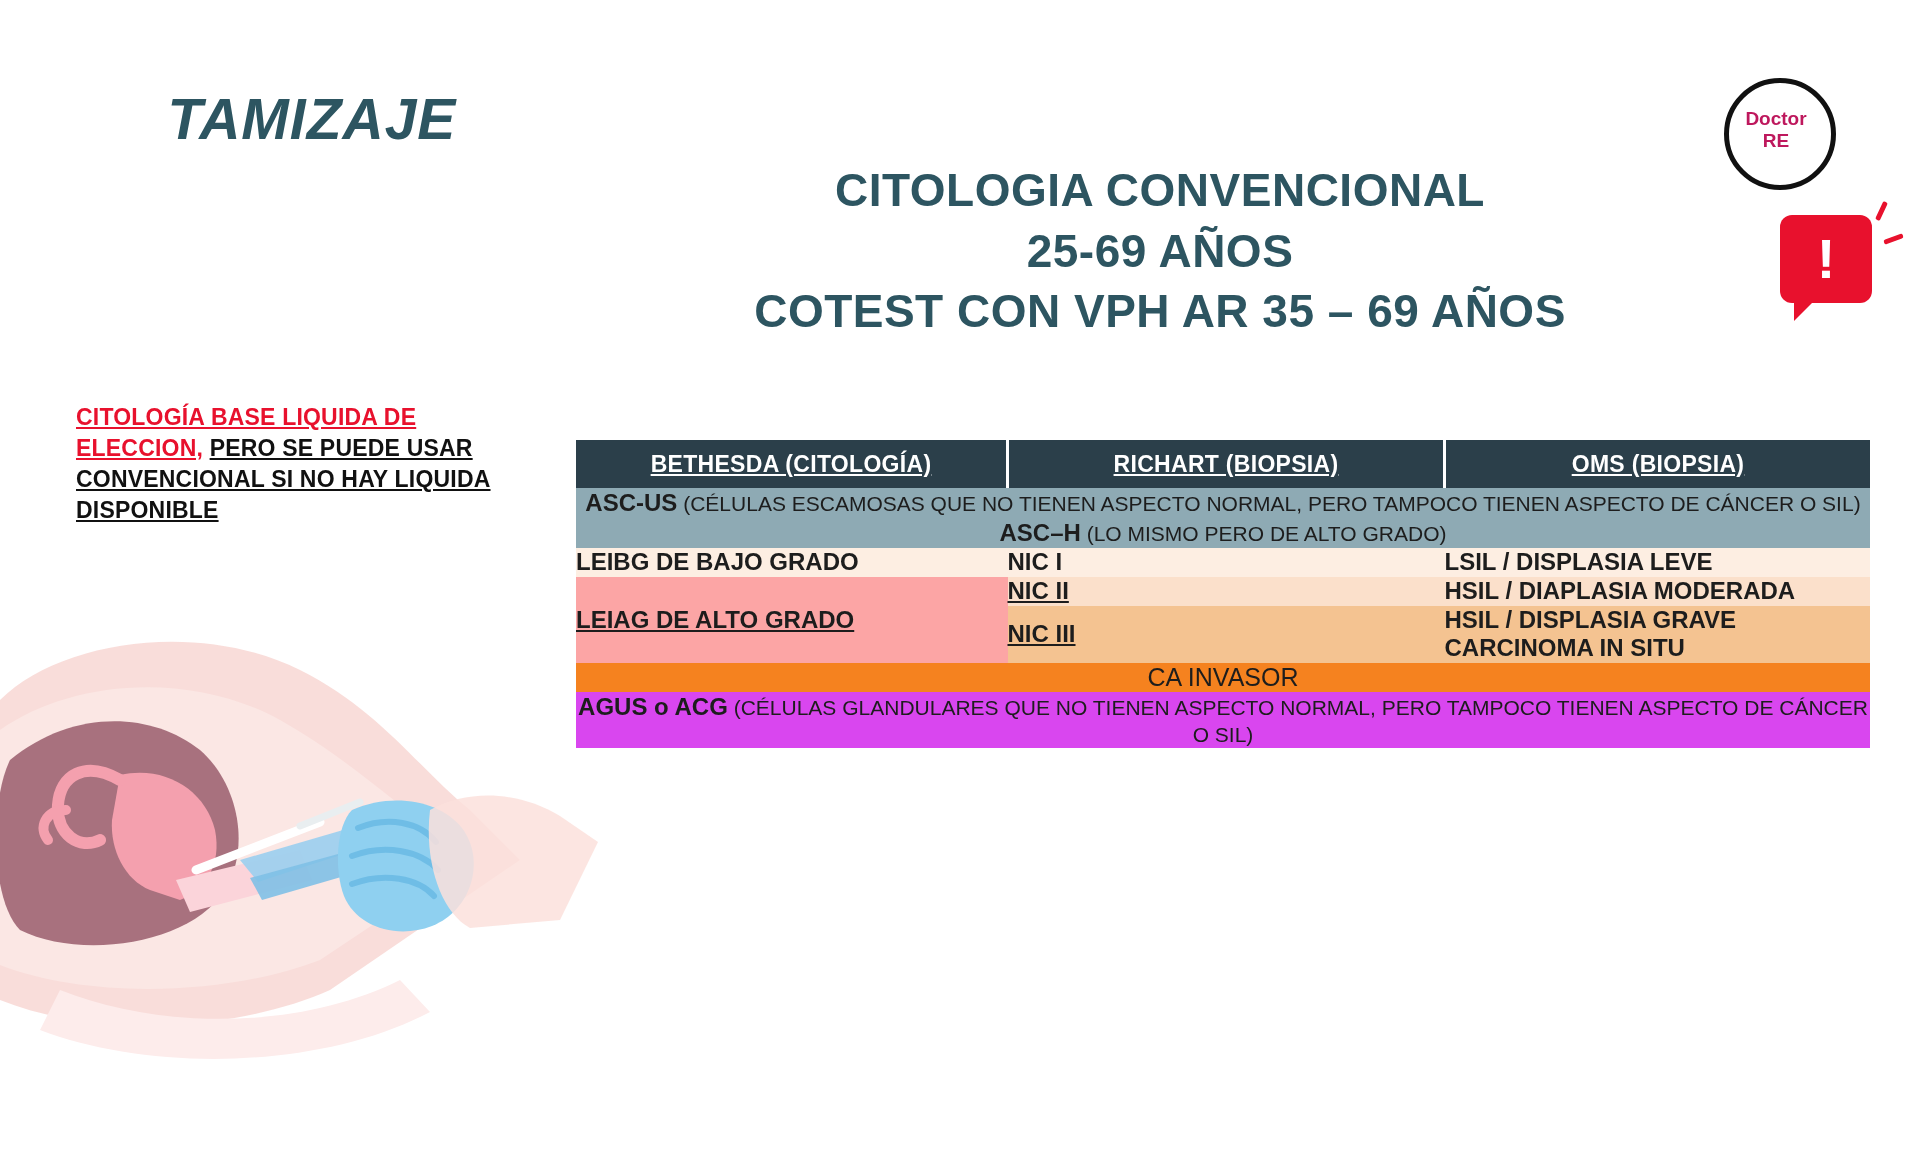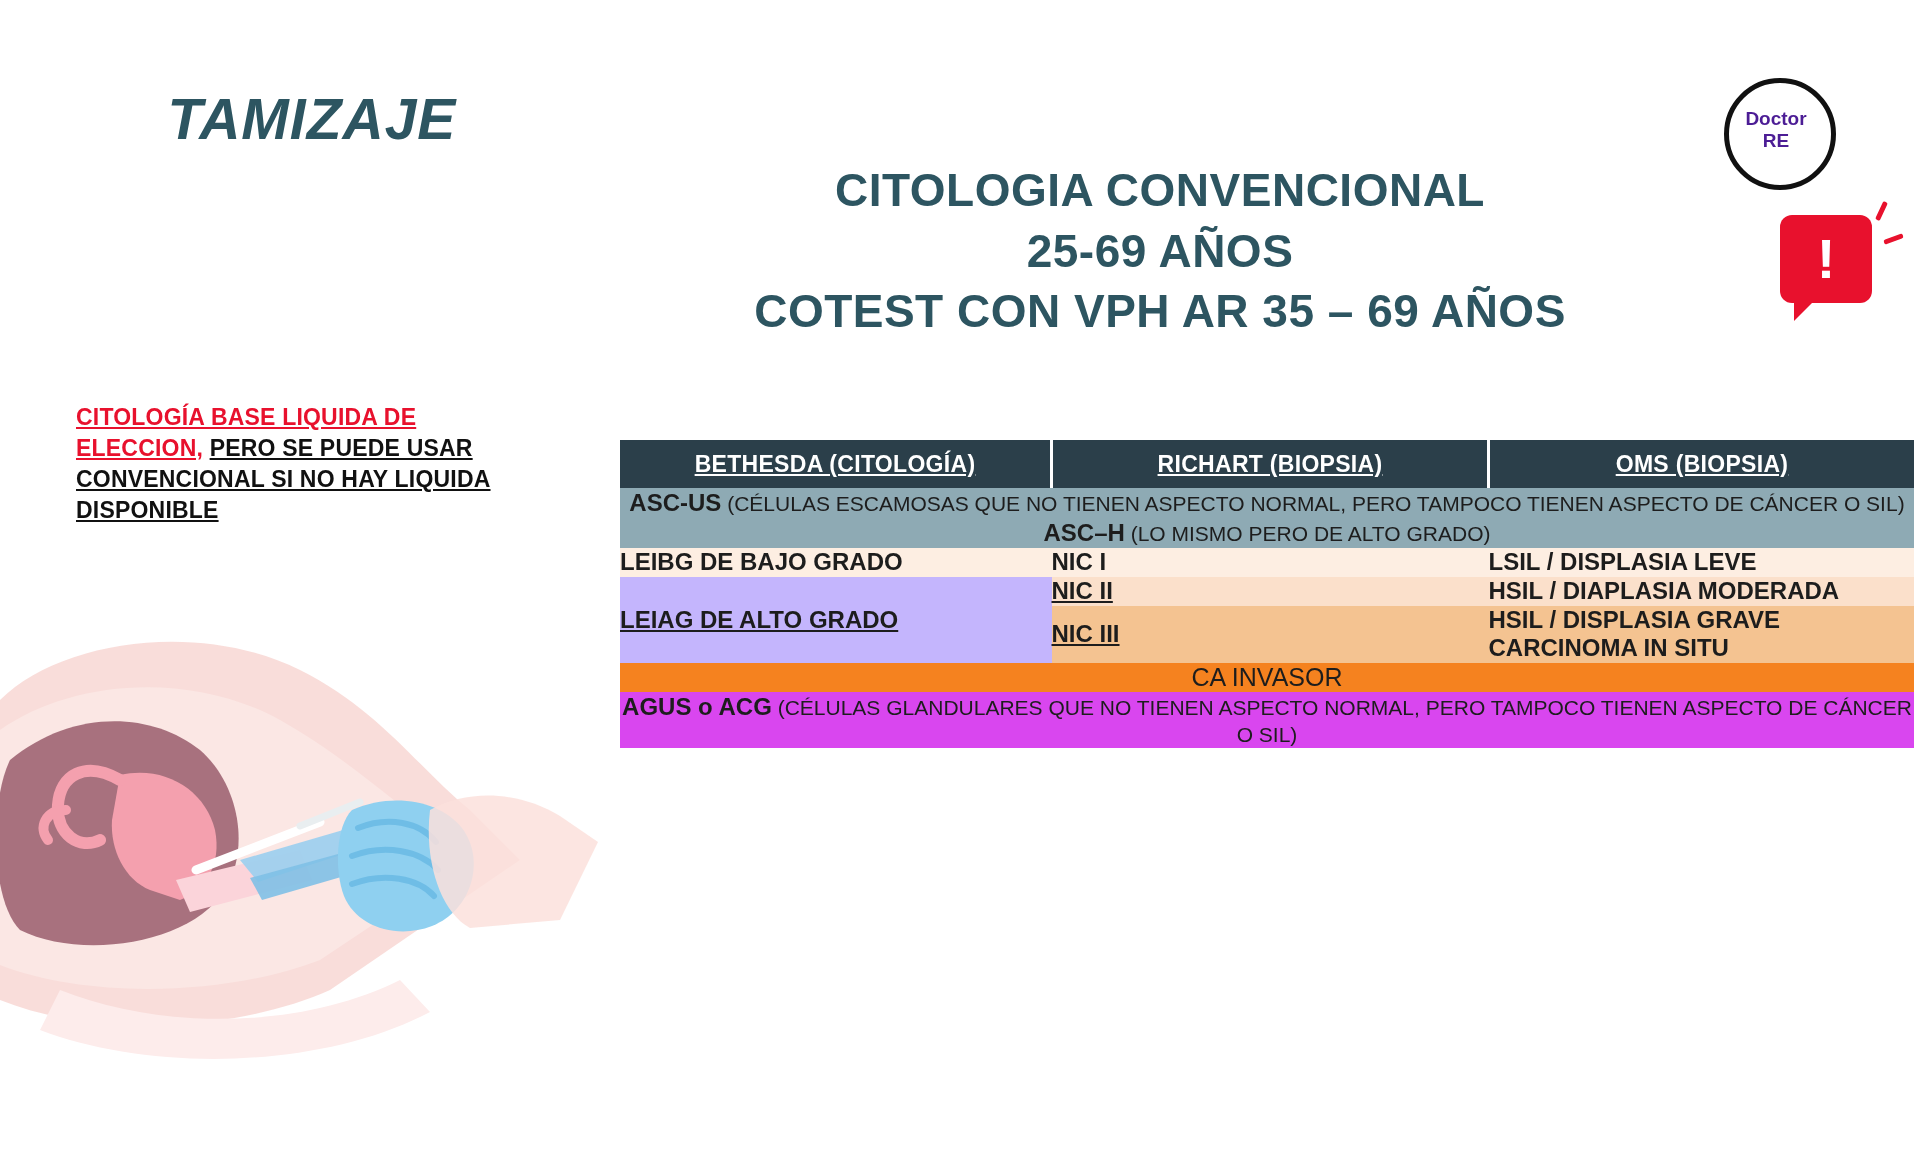--- a/index.html
+++ b/index.html
@@ -91,21 +91,21 @@
     border-radius: 50%;
     box-sizing: border-box;
   }
   .logo-text {
     position: absolute;
     left: 0; top: 30px;
     width: 104px;
     text-align: center;
     font-size: 19px;
     font-weight: bold;
-    color: #4c1d95;
+    color: #be185d;
     line-height: 1.15;
   }
   .logo-text .small { display: block; font-size: 19px; }
 
   .badge-wrap {
     position: absolute;
     right: 30px;
     top: 195px;
     width: 110px;
     height: 130px;
@@ -142,21 +142,21 @@
     position: absolute;
     background: #e8112d;
     border-radius: 2px;
   }
   .spark.s1 { width: 5px; height: 20px; right: 6px; top: 6px; transform: rotate(25deg); }
   .spark.s2 { width: 5px; height: 20px; right: -6px; top: 34px; transform: rotate(70deg); }
 
   
   .table {
     position: absolute;
-    left: 620px;
+    left: 576px;
     top: 440px;
     width: 1288px;
     border-collapse: collapse;
     table-layout: fixed;
   }
   .table td, .table th {
     padding: 0;
     vertical-align: middle;
   }
   .hdr {
@@ -190,21 +190,21 @@
     padding: 14px 18px;
     line-height: 1.2;
     font-weight: bold;
     margin-top: 16px;
   }
   .u { text-decoration: underline; }
 
   .bg-l1 { background: #fdeee2; }
   .bg-l2 { background: #fbe0cb; }
   .bg-l3 { background: #f4c391; }
-  .bg-l2b { background: #c4b5fd; }
+  .bg-l2b { background: #fca5a5; }
 
   .row-ca {
     background: #f5821f;
     color: #1d1d1d;
     font-size: 25px;
     text-align: center;
     padding: 12px;
     margin-left: 24px;
   }
   .row-agus {

